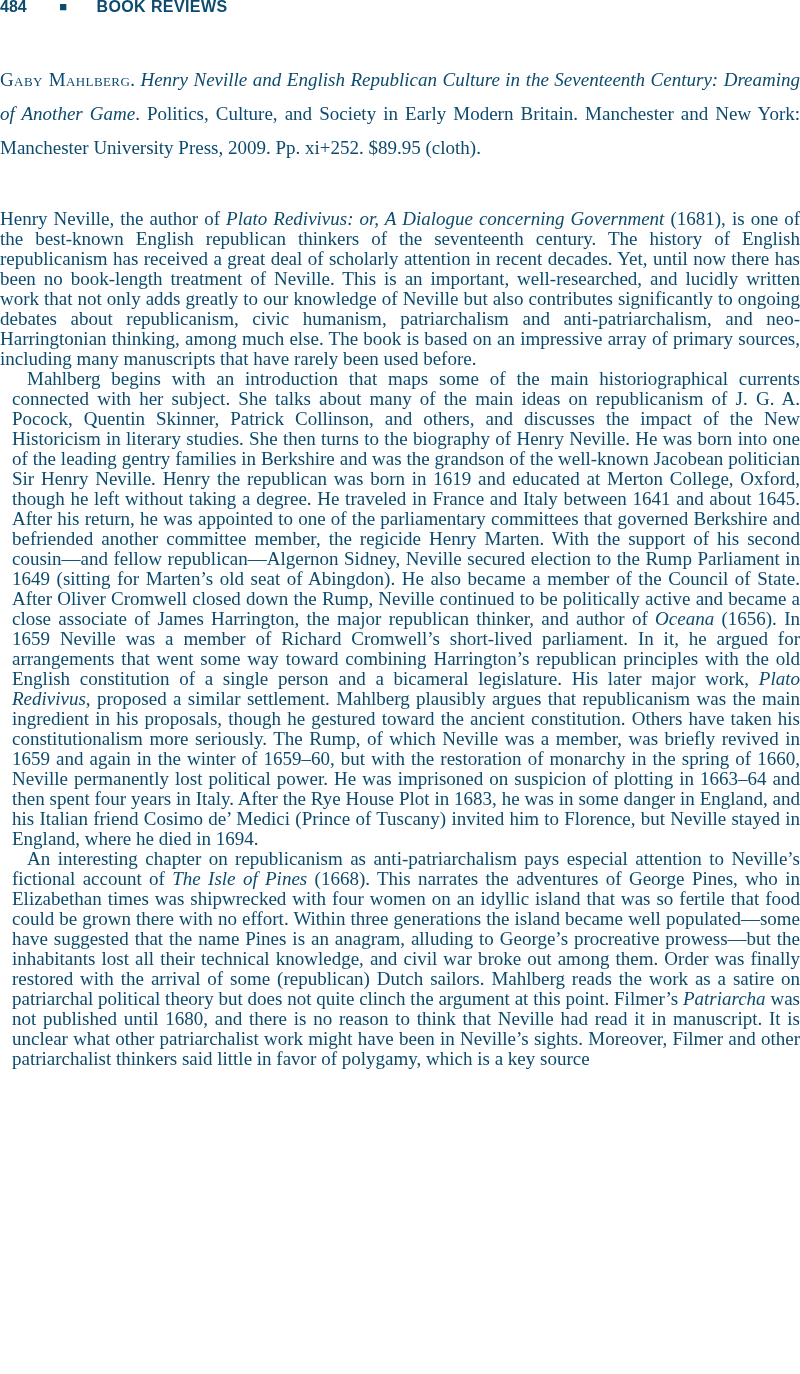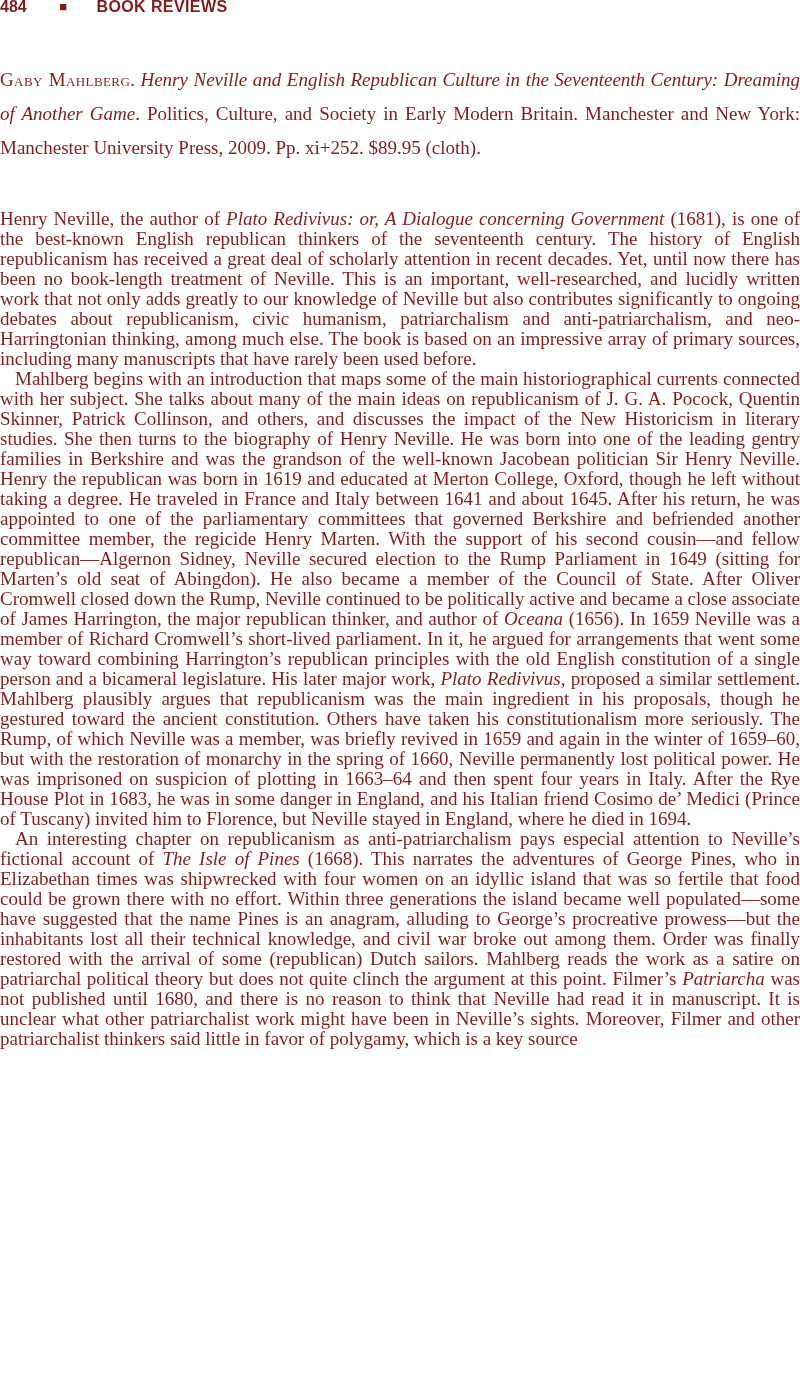--- a/index.html
+++ b/index.html
@@ -2,21 +2,21 @@
 <html lang="en"><head>
 <meta charset="utf-8">
 <style>
   html, body { margin: 0; padding: 0; background: #ffffff; }
   .page {
     position: relative;
     width: 800px;
     height: 1374px;
     overflow: hidden;
     background: #ffffff;
-    color: #7f1d1d;
+    color: #0c4a6e;
   }
   
   .running-head {
     font-family: "Liberation Sans", sans-serif;
     font-weight: 700;
     font-size: 16px;
     line-height: 14px;
     padding-top: 0;
     white-space: nowrap;
   }
@@ -44,21 +44,21 @@
   .run-italic { font-style: italic; }
   
   .review-body {
     margin-top: 44px;
     font-family: "Liberation Serif", serif;
     font-size: 19px;
     line-height: 20px;
     text-align: justify;
   }
   .review-body p { margin: 0; padding: 0; }
-  .review-body p + p { text-indent: 15px; }
+  .review-body p + p { text-indent: 15px; padding-left: 12px; }
 </style>
 </head>
 <body>
 
 <div class="page">
 
   <header class="running-head">
     <span class="folio">484</span>
     <span class="head-sep">■</span>
     <span class="section-title">BOOK REVIEWS</span>

